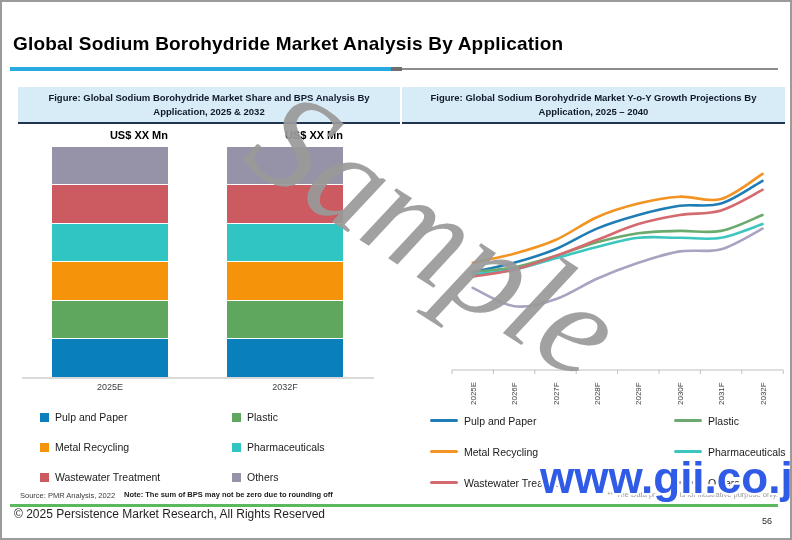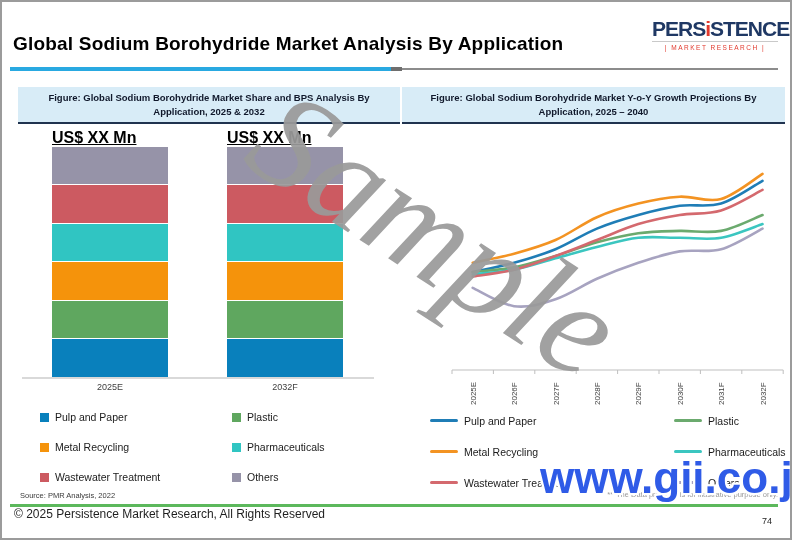--- a/index.html
+++ b/index.html
@@ -13,21 +13,21 @@
   .rule{position:absolute;left:8px;top:65px;width:768px;height:4px;display:flex;}
   .rule-blue{width:381px;height:100%;background:#29A9E1;}
   .rule-dark{width:11px;height:100%;background:#6e6e6e;}
   .rule-gray{flex:1;height:2px;margin-top:1px;background:#8C8C8C;}
   .caption{position:absolute;top:85px;height:35px;background:#D8ECF7;border-bottom:2px solid #20334F;box-sizing:content-box;
            display:flex;align-items:center;justify-content:center;text-align:center;font-size:9.5px;font-weight:bold;color:#10182b;line-height:1.45;padding:0 14px;}
   .caption-left{left:16px;width:354px;}
   .caption-right{left:400px;width:355px;}
   #bar-chart{position:absolute;left:8px;top:125px;width:382px;height:272px;}
   .seg{position:absolute;}
-  .bar-vlabel{position:absolute;text-align:left;font-size:16px;font-weight:bold;color:#000;text-decoration:underline;}
+  .bar-vlabel{position:absolute;text-align:right;font-size:11px;font-weight:bold;color:#000;}
   .bar-clabel{position:absolute;text-align:center;font-size:9px;color:#404040;}
   .bar-axis{position:absolute;background:#D9D9D9;}
   #bar-legend{position:absolute;left:38px;top:400px;width:344px;display:grid;grid-template-columns:192px 1fr;grid-auto-rows:30px;align-items:center;}
   .leg-item{display:flex;align-items:center;gap:6px;font-size:10.5px;color:#1a1a1a;}
   .leg-sq{width:9px;height:9px;flex:0 0 9px;}
   .leg-ln{width:28px;height:3px;border-radius:2px;flex:0 0 28px;}
   #line-chart{position:absolute;left:400px;top:125px;}
   #line-legend{position:absolute;left:428px;top:403px;width:352px;display:grid;grid-template-columns:244px 1fr;grid-auto-rows:31px;align-items:center;}
   .source{position:absolute;left:18px;top:489px;font-size:7.5px;color:#3a3a3a;}
   .note{position:absolute;left:122px;top:488px;font-size:7.5px;font-weight:bold;color:#1a1a1a;}
@@ -40,24 +40,20 @@
   .wm-gii{position:absolute;left:538px;top:451px;z-index:45;font-size:44px;font-weight:bold;color:#2F5BE7;letter-spacing:0;white-space:nowrap;
           text-shadow:-2px 0 0 #fff,2px 0 0 #fff,0 -2px 0 #fff,0 2px 0 #fff,-2px -2px 0 #fff,2px 2px 0 #fff,-2px 2px 0 #fff,2px -2px 0 #fff;pointer-events:none;}
 </style>
 </head>
 <body>
 
 <div class="slide">
 
   <div class="title">Global Sodium Borohydride Market Analysis By Application</div>
 
-  <div class="logo">
-    <div class="logo-word"><span>PERS</span><span class="logo-i">i</span><span>STENCE</span></div>
-    <div class="logo-sub">| MARKET RESEARCH |</div>
-  </div>
 
   <div class="rule">
     <div class="rule-blue"></div>
     <div class="rule-dark"></div>
     <div class="rule-gray"></div>
   </div>
 
   <div class="caption caption-left">Figure: Global Sodium Borohydride Market Share and BPS Analysis By Application, 2025 &amp; 2032</div>
   <div class="caption caption-right">Figure: Global Sodium Borohydride Market Y-o-Y Growth Projections By Application, 2025 – 2040</div>
 
@@ -154,21 +150,22 @@
         <div class="leg-ln" style="background: rgb(212, 105, 110);"></div>
         <span>Wastewater Treatment</span>
       </div>
       <div class="leg-item" style="">
         <div class="leg-ln" style="background: rgb(167, 163, 192);"></div>
         <span>Others</span>
       </div>
     </div>
 
   <div class="source">Source: PMR Analysis, 2022</div>
+  <div class="note">Note: The sum of BPS may not be zero due to rounding off</div>
   <div class="illus">***The Data provided is for illustrative purpose only.</div>
 
   <div class="green-rule"></div>
   <div class="copyright">© 2025 Persistence Market Research, All Rights Reserved</div>
-  <div class="pagenum">74</div>
+  <div class="pagenum">56</div>
 
   <div class="wm-sample">Sample</div>
   <div class="wm-gii">www.gii.co.jp</div>
 </div>
 
 </body></html>

